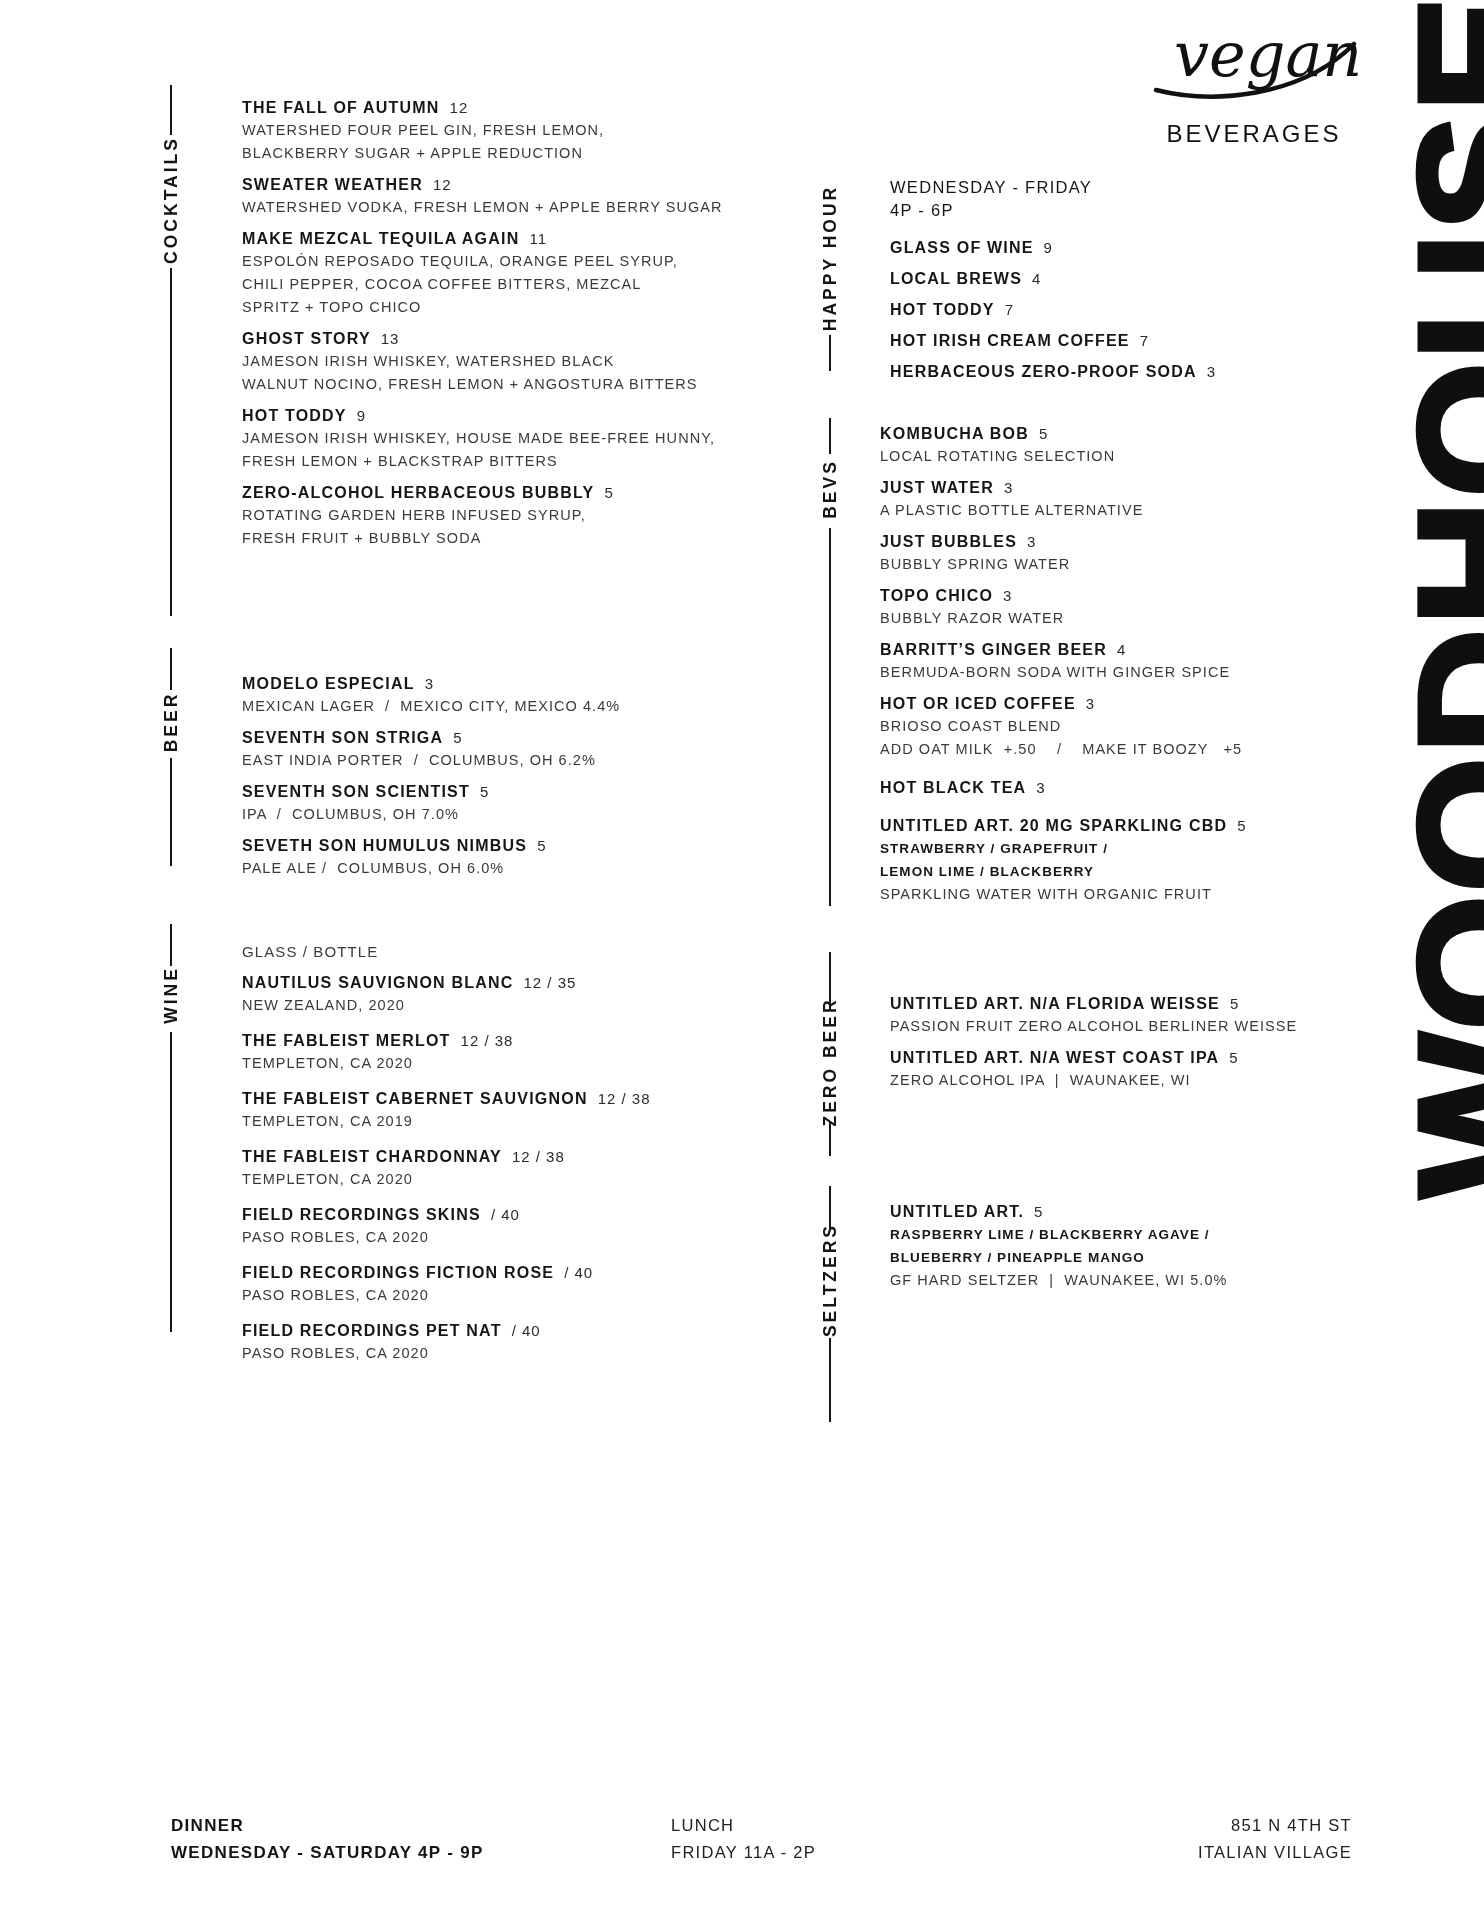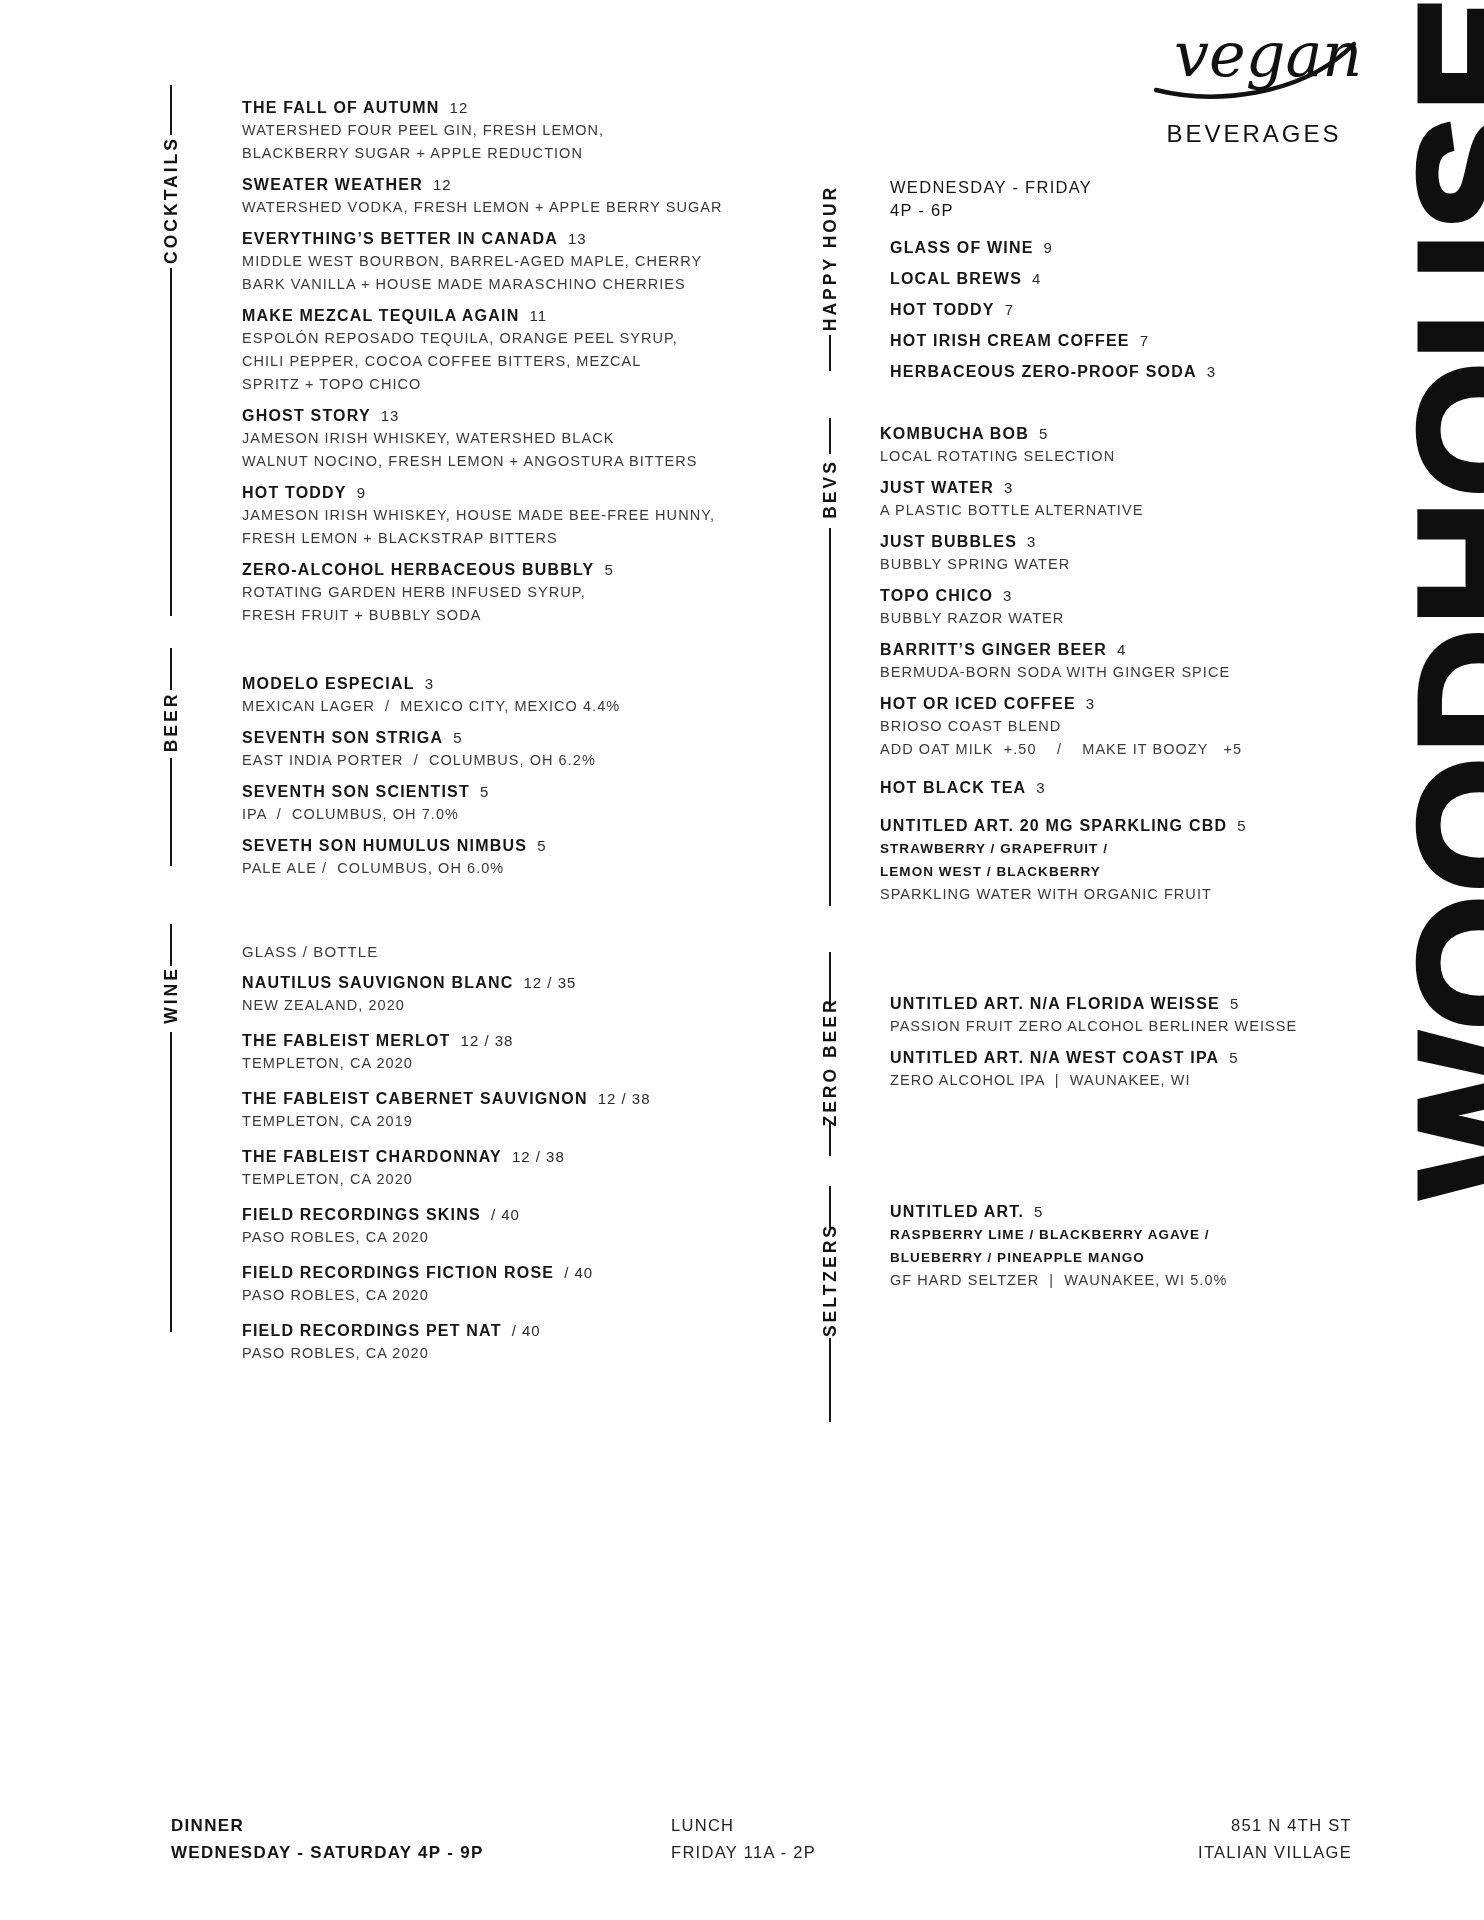--- a/index.html
+++ b/index.html
@@ -84,25 +84,20 @@
         <div class="item">
           <div class="item-title"><span class="nm">THE FALL OF AUTUMN</span><span class="pr">12</span></div>
           <div class="item-desc">WATERSHED FOUR PEEL GIN, FRESH LEMON,</div>
           <div class="item-desc">BLACKBERRY SUGAR + APPLE REDUCTION</div>
         </div>
         <div class="item">
           <div class="item-title"><span class="nm">SWEATER WEATHER</span><span class="pr">12</span></div>
           <div class="item-desc">WATERSHED VODKA, FRESH LEMON + APPLE BERRY SUGAR</div>
         </div>
         <div class="item">
-          <div class="item-title"><span class="nm">EVERYTHING’S BETTER IN CANADA</span><span class="pr">13</span></div>
-          <div class="item-desc">MIDDLE WEST BOURBON, BARREL-AGED MAPLE, CHERRY</div>
-          <div class="item-desc">BARK VANILLA + HOUSE MADE MARASCHINO CHERRIES</div>
-        </div>
-        <div class="item">
           <div class="item-title"><span class="nm">MAKE MEZCAL TEQUILA AGAIN</span><span class="pr">11</span></div>
           <div class="item-desc">ESPOLÓN REPOSADO TEQUILA, ORANGE PEEL SYRUP,</div>
           <div class="item-desc">CHILI PEPPER, COCOA COFFEE BITTERS, MEZCAL</div>
           <div class="item-desc">SPRITZ + TOPO CHICO</div>
         </div>
         <div class="item">
           <div class="item-title"><span class="nm">GHOST STORY</span><span class="pr">13</span></div>
           <div class="item-desc">JAMESON IRISH WHISKEY, WATERSHED BLACK</div>
           <div class="item-desc">WALNUT NOCINO, FRESH LEMON + ANGOSTURA BITTERS</div>
         </div>
@@ -224,21 +219,21 @@
           <div class="item-title"><span class="nm">HOT OR ICED COFFEE</span><span class="pr">3</span></div>
           <div class="item-desc">BRIOSO COAST BLEND</div>
           <div class="item-desc">ADD OAT MILK  +.50    /    MAKE IT BOOZY   +5</div>
         </div>
         <div class="item gap-above">
           <div class="item-title"><span class="nm">HOT BLACK TEA</span><span class="pr">3</span></div>
         </div>
         <div class="item gap-above">
           <div class="item-title"><span class="nm">UNTITLED ART. 20 MG SPARKLING CBD</span><span class="pr">5</span></div>
           <div class="item-flavors">STRAWBERRY / GRAPEFRUIT /</div>
-          <div class="item-flavors">LEMON WEST / BLACKBERRY</div>
+          <div class="item-flavors">LEMON LIME / BLACKBERRY</div>
           <div class="item-desc">SPARKLING WATER WITH ORGANIC FRUIT</div>
         </div>
       </div>
   </div>
 
   <div class="section" style="left:890px;top:980px;width:500px;">
     <div>
         <div class="item">
           <div class="item-title"><span class="nm">UNTITLED ART. N/A FLORIDA WEISSE</span><span class="pr">5</span></div>
           <div class="item-desc">PASSION FRUIT ZERO ALCOHOL BERLINER WEISSE</div>

